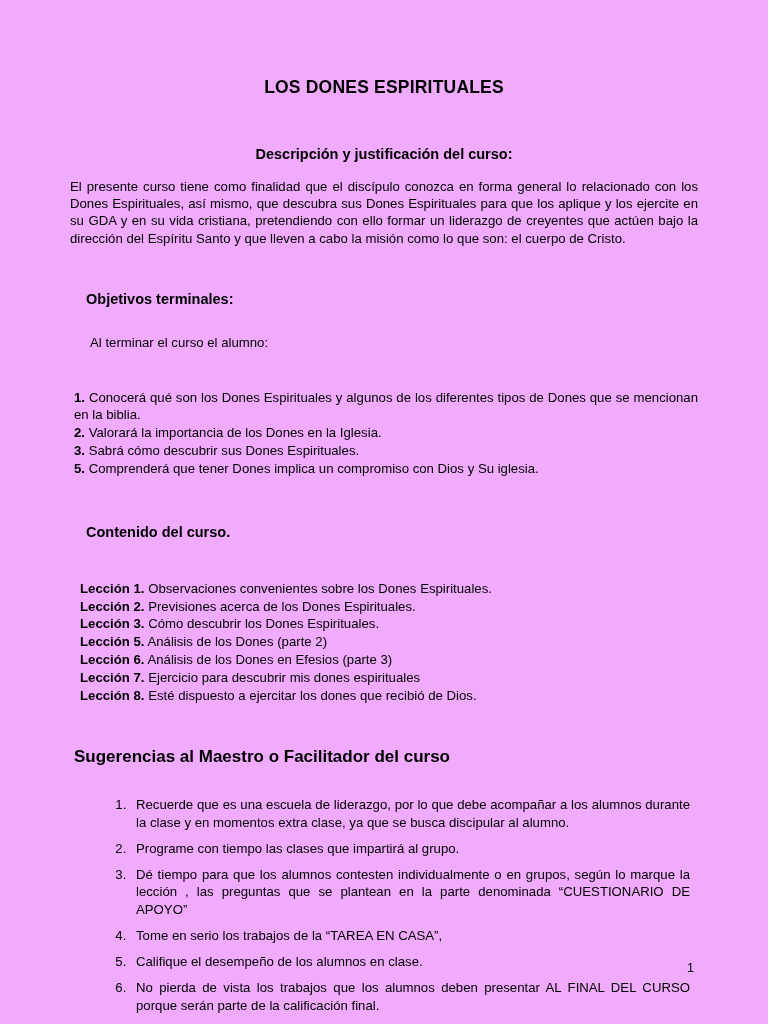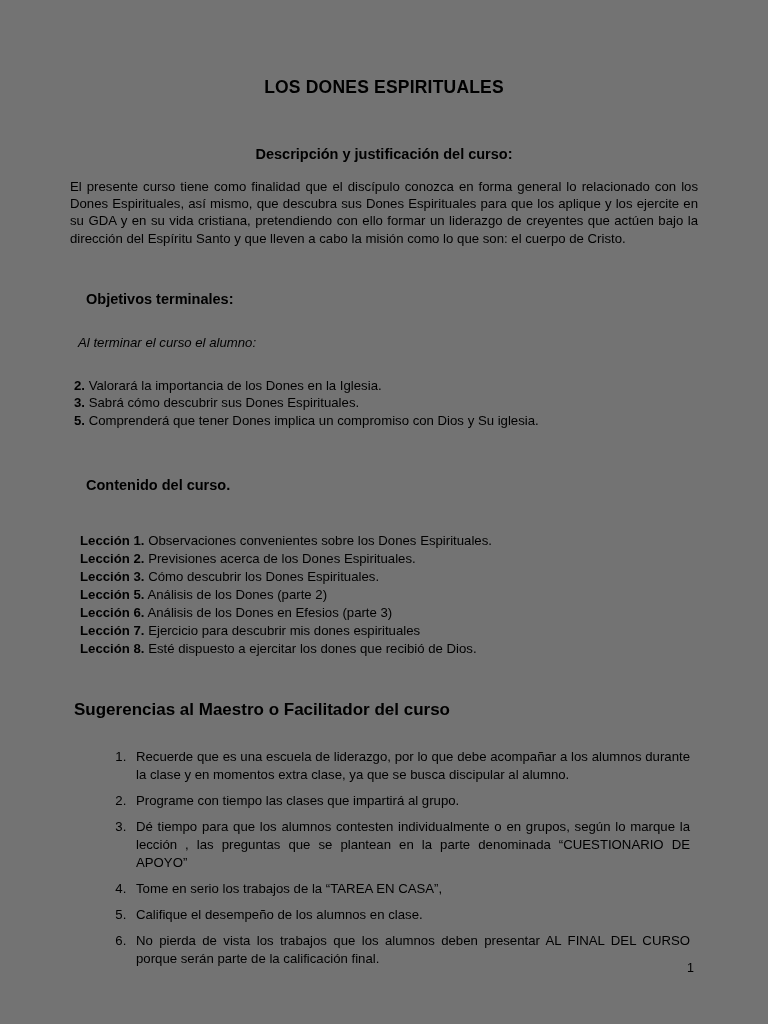--- a/index.html
+++ b/index.html
@@ -10,21 +10,21 @@
   }
   body {
     font-family: "Liberation Sans", sans-serif;
     color: #000000;
   }
   .page {
     position: relative;
     width: 768px;
     height: 1024px;
     margin: 0 auto;
-    background: #737373;
+    background: #f0abfc;
     box-sizing: border-box;
     overflow: hidden;
   }
   .content {
     position: absolute;
     left: 70px;
     top: 0;
     width: 628px;
   }
 
@@ -64,25 +64,24 @@
     font-weight: bold;
     margin: 12px;
     padding-left: 4px;
     line-height: 1.2;
   }
   .sec-heading.objetivos { padding-top: 32px; }
   .sec-heading.contenido { padding-top: 35px; }
 
   .lead-line {
     font-size: 13.2px;
-    margin: 0;
+    margin: 12px;
     padding-top: 13px;
     padding-left: 8px;
     line-height: 1.3;
-    font-style: italic;
   }
 
   
   .obj-list {
     margin: 0;
     padding: 0;
     padding-top: 26px;
     padding-left: 4px;
     list-style: none;
   }
@@ -159,20 +158,24 @@
     <h2 class="sub-heading-center">Descripción y justificación del curso:</h2>
 
     <p class="body-par">El presente curso tiene como finalidad que el discípulo conozca en forma general lo relacionado con los Dones Espirituales, así mismo, que descubra sus Dones Espirituales para que los aplique y los ejercite en su GDA y en su vida cristiana, pretendiendo con ello formar un liderazgo de creyentes que actúen bajo la dirección del Espíritu Santo y que lleven a cabo la misión como lo que son: el cuerpo de Cristo.</p>
 
     <h2 class="sec-heading objetivos">Objetivos terminales:</h2>
 
     <p class="lead-line">Al terminar el curso el alumno:</p>
 
     <ul class="obj-list">
       <li>
+        <span class="obj-num">1.</span>
+        <span>Conocerá qué son los Dones Espirituales y algunos de los diferentes tipos de Dones que se mencionan en la biblia.</span>
+      </li>
+      <li>
         <span class="obj-num">2.</span>
         <span>Valorará la importancia de los Dones en la Iglesia.</span>
       </li>
       <li>
         <span class="obj-num">3.</span>
         <span>Sabrá cómo descubrir sus Dones Espirituales.</span>
       </li>
       <li>
         <span class="obj-num">5.</span>
         <span>Comprenderá que tener Dones implica un compromiso con Dios y Su iglesia.</span>

